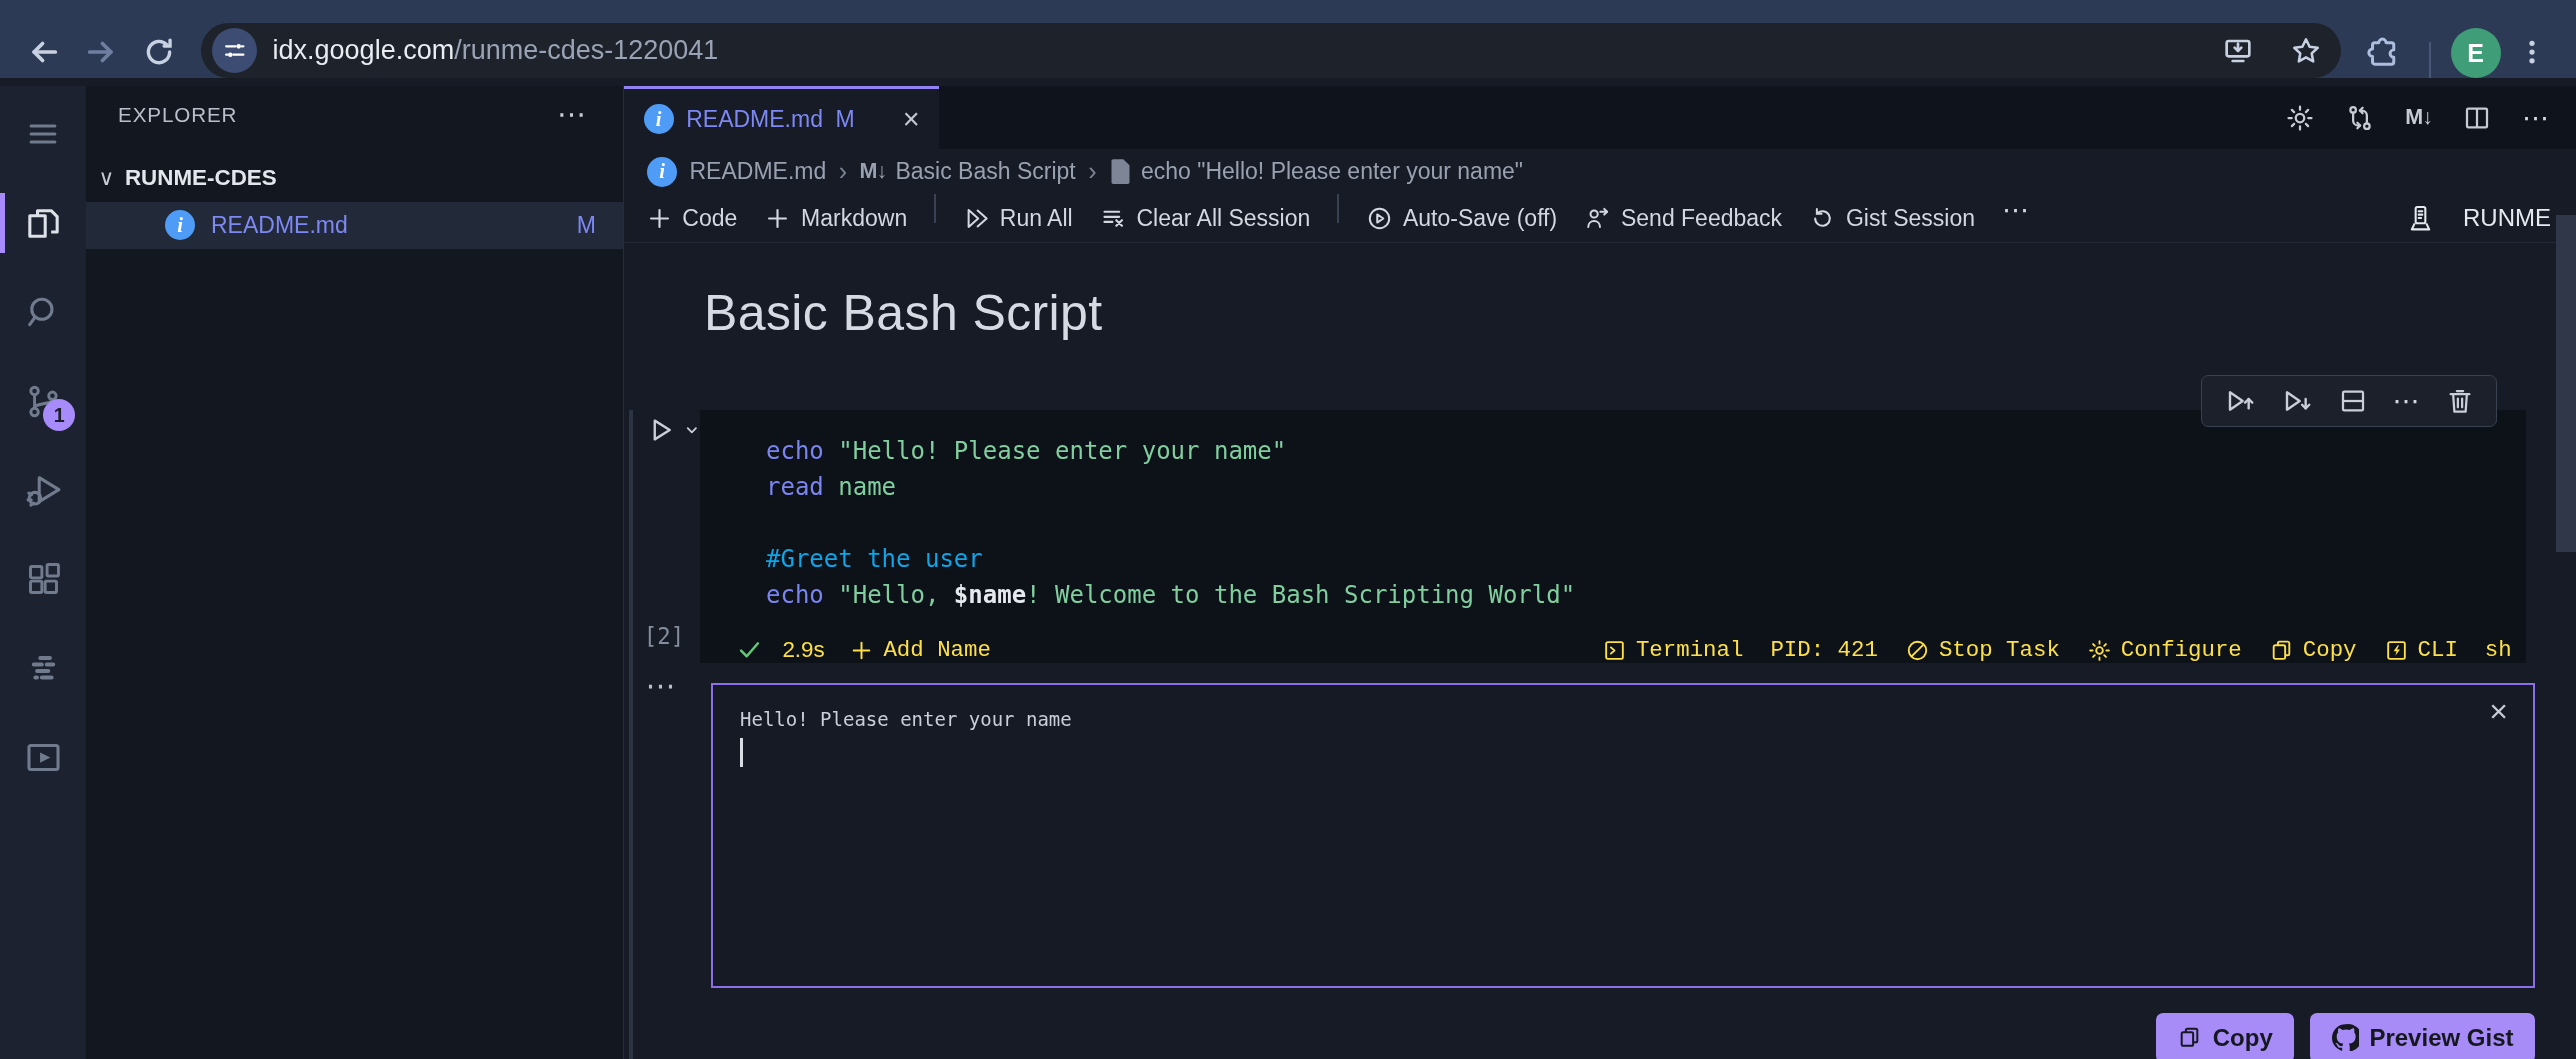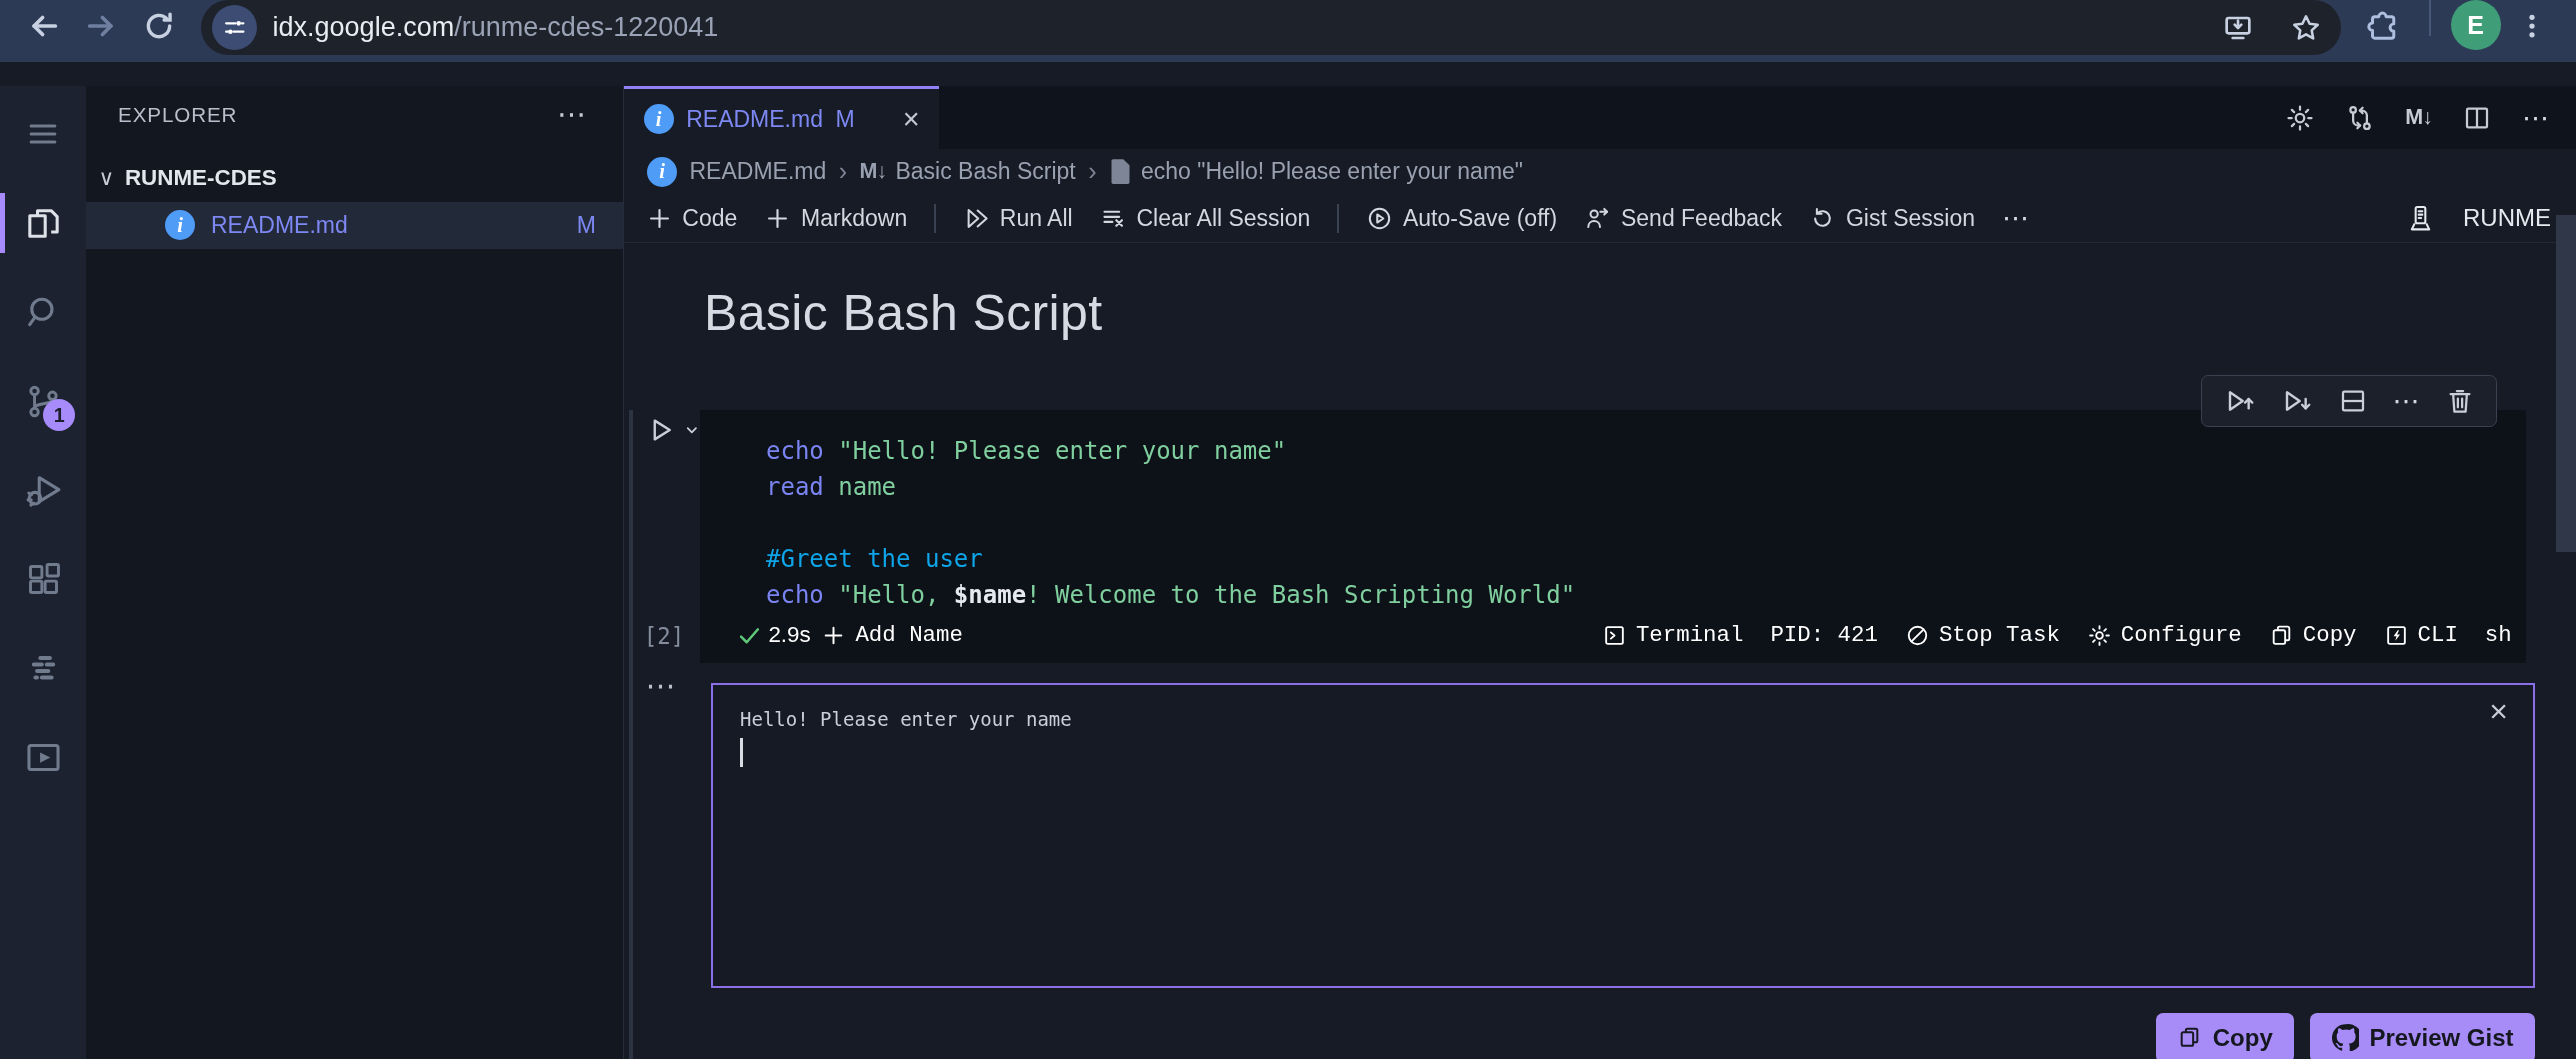--- a/index.html
+++ b/index.html
@@ -1,21 +1,21 @@
 <!DOCTYPE html>
 <html style="font-size:14.3px"><head>
 <meta charset="utf-8">
 <style>
   html,body{margin:0;padding:0;background:#0d1118;}
   .stage{position:relative;width:2576px;height:1060px;overflow:hidden;background:#161b26;
          font-family:"Liberation Sans",sans-serif;color:#d3d7df;-webkit-font-smoothing:antialiased;}
   svg{display:block;}
 
   
-  .chrome{position:absolute;top:0;left:0;right:0;height:62px;background:#2d3a56;display:flex;align-items:flex-start;padding:0 18px;gap:5.4px;}
+  .chrome{position:absolute;top:0;left:0;right:0;height:78px;background:#2d3a56;display:flex;align-items:flex-end;padding:0 18px;gap:5.4px;}
   .chrome-btn{width:52px;height:52px;display:flex;align-items:center;justify-content:center;color:#c7d1e2;flex:none;}
   .chrome-btn.dim{color:#6f7fa0;}
   .urlbar{flex:1;height:55px;background:#1e222b;border-radius:29px;display:flex;align-items:center;margin:0 10.7px;padding:0 9px 0 10.7px;gap:16px;min-width:0;}
   .tune-wrap{width:45px;height:45px;border-radius:50%;background:#3c4c72;display:flex;align-items:center;justify-content:center;color:#fff;flex:none;}
   .url-text{font-size:27px;color:#9aa3b5;white-space:nowrap;overflow:hidden;}
   .url-host{color:#e9ecf2;}
   .flex-spacer{flex:1;}
   .chrome-sep{width:1.8px;height:36px;background:#4a5878;margin:0 14.3px;flex:none;}
   .avatar{width:50px;height:50px;border-radius:50%;background:#3f9d78;color:#fff;font-size:25px;font-weight:700;display:flex;align-items:center;justify-content:center;flex:none;}
 
@@ -43,41 +43,41 @@
   .tabstrip{height:63px;background:#0f131b;display:flex;align-items:stretch;flex:none;}
   .tab{width:276px;background:#161b26;border-top:3.6px solid #9181f4;display:flex;align-items:center;gap:12.5px;padding:0 19.7px;font-size:23px;color:#7d88f3;}
   .tab-close{margin-left:auto;color:#c3c8d2;font-size:29px;line-height:1;}
   .strip-actions{margin-left:auto;display:flex;align-items:center;gap:30px;padding-right:27px;color:#c6cbd4;}
   .md-glyph{font-weight:700;font-size:21.5px;letter-spacing:-0.9px;}
 
   .breadcrumbs{height:45px;display:flex;align-items:center;gap:12.5px;padding-left:23px;font-size:23px;color:#99a1b0;flex:none;}
   .crumb-sep{color:#7c8494;font-size:25px;}
   .crumb{display:flex;align-items:center;gap:9px;}
 
-  .nbtoolbar{height:48px;display:flex;align-items:center;gap:27px;padding:0 25px 0 21.5px;font-size:23px;color:#d3d7df;border-bottom:1.8px solid #222836;flex:none;}
+  .nbtoolbar{height:48px;display:flex;gap:27px;padding:0 25px 0 21.5px;font-size:23px;color:#d3d7df;border-bottom:1.8px solid #222836;flex:none;}
   .tb-item{display:flex;align-items:center;gap:9.8px;white-space:nowrap;}
   .tb-sep{width:1.8px;height:29px;background:#3a4150;}
   .tb-more{font-size:27px;color:#d3d7df;}
   .brand{display:flex;align-items:center;gap:28px;font-size:24px;color:#e6e9ee;font-weight:400;}
 
   .content{position:relative;flex:1;min-height:0;}
   .heading{position:absolute;left:80px;top:41px;margin:0;font-size:50px;font-weight:500;color:#d6dae2;letter-spacing:0.4px;}
 
   .cell-hover-toolbar{position:absolute;top:132px;right:79px;height:50px;display:flex;align-items:center;gap:25px;padding:0 21.5px;
                       background:#1b202b;border:1.8px solid #3a4150;border-radius:7.2px;color:#c9ced8;z-index:3;}
 
   .gutter-bar{position:absolute;left:4.5px;top:167px;bottom:0;width:4.5px;background:#2c3444;}
   .cell-play{position:absolute;left:21.5px;top:172px;display:flex;align-items:center;gap:6.3px;color:#c9ced8;}
   .exec-count{position:absolute;left:19.7px;top:380px;font-family:"DejaVu Sans Mono",monospace;font-size:22.4px;color:#848d9d;}
   .out-more{position:absolute;left:21.5px;top:428px;color:#b9bec9;font-size:30px;letter-spacing:1.8px;line-height:1;}
 
   .cell{margin:167px 50px 0 76px;background:#0d1118;position:relative;z-index:1;}
   .code{padding:23px 18px 9px 66px;font-family:"DejaVu Sans Mono",monospace;font-size:24px;line-height:36px;white-space:pre;}
   .tok-kw{color:#7b85f2;}.tok-str{color:#80cf9f;}.tok-cmt{color:#0ea5e9;}.tok-var{color:#e6e9ee;font-weight:700;}
-  .cell-status{height:41px;display:flex;align-items:flex-start;gap:0;padding:0 14.3px 0 36px;font-size:22.4px;color:#ffffff;}
+  .cell-status{height:41px;display:flex;align-items:flex-end;gap:14px;padding:0 14.3px 0 36px;font-size:22.4px;color:#fde047;}
   .cs-item{display:flex;align-items:center;gap:9px;white-space:nowrap;font-family:Liberation Mono, monospace;}
   .cs-dur{margin-left:5.4px;}
   .cs-right{margin-left:auto;display:flex;align-items:center;gap:27px;}
 
   .output-wrap{margin:19.7px 41px 0 87px;position:relative;height:301px;background:#151a24;border:2.7px solid #8b6fe8;z-index:1;}
   .output-inner{padding:19.7px 27px;font-family:"DejaVu Sans Mono",monospace;font-size:19px;line-height:30px;color:#c9ced9;}
   .cursor{width:2.7px;height:29px;background:#d9dce3;margin-top:3.6px;}
   .output-close{position:absolute;top:10.7px;right:25px;color:#c6cbd4;font-size:32px;line-height:1;}
 
   .gist-row{display:flex;justify-content:flex-end;gap:16px;margin:25px 41px 0 0;}

